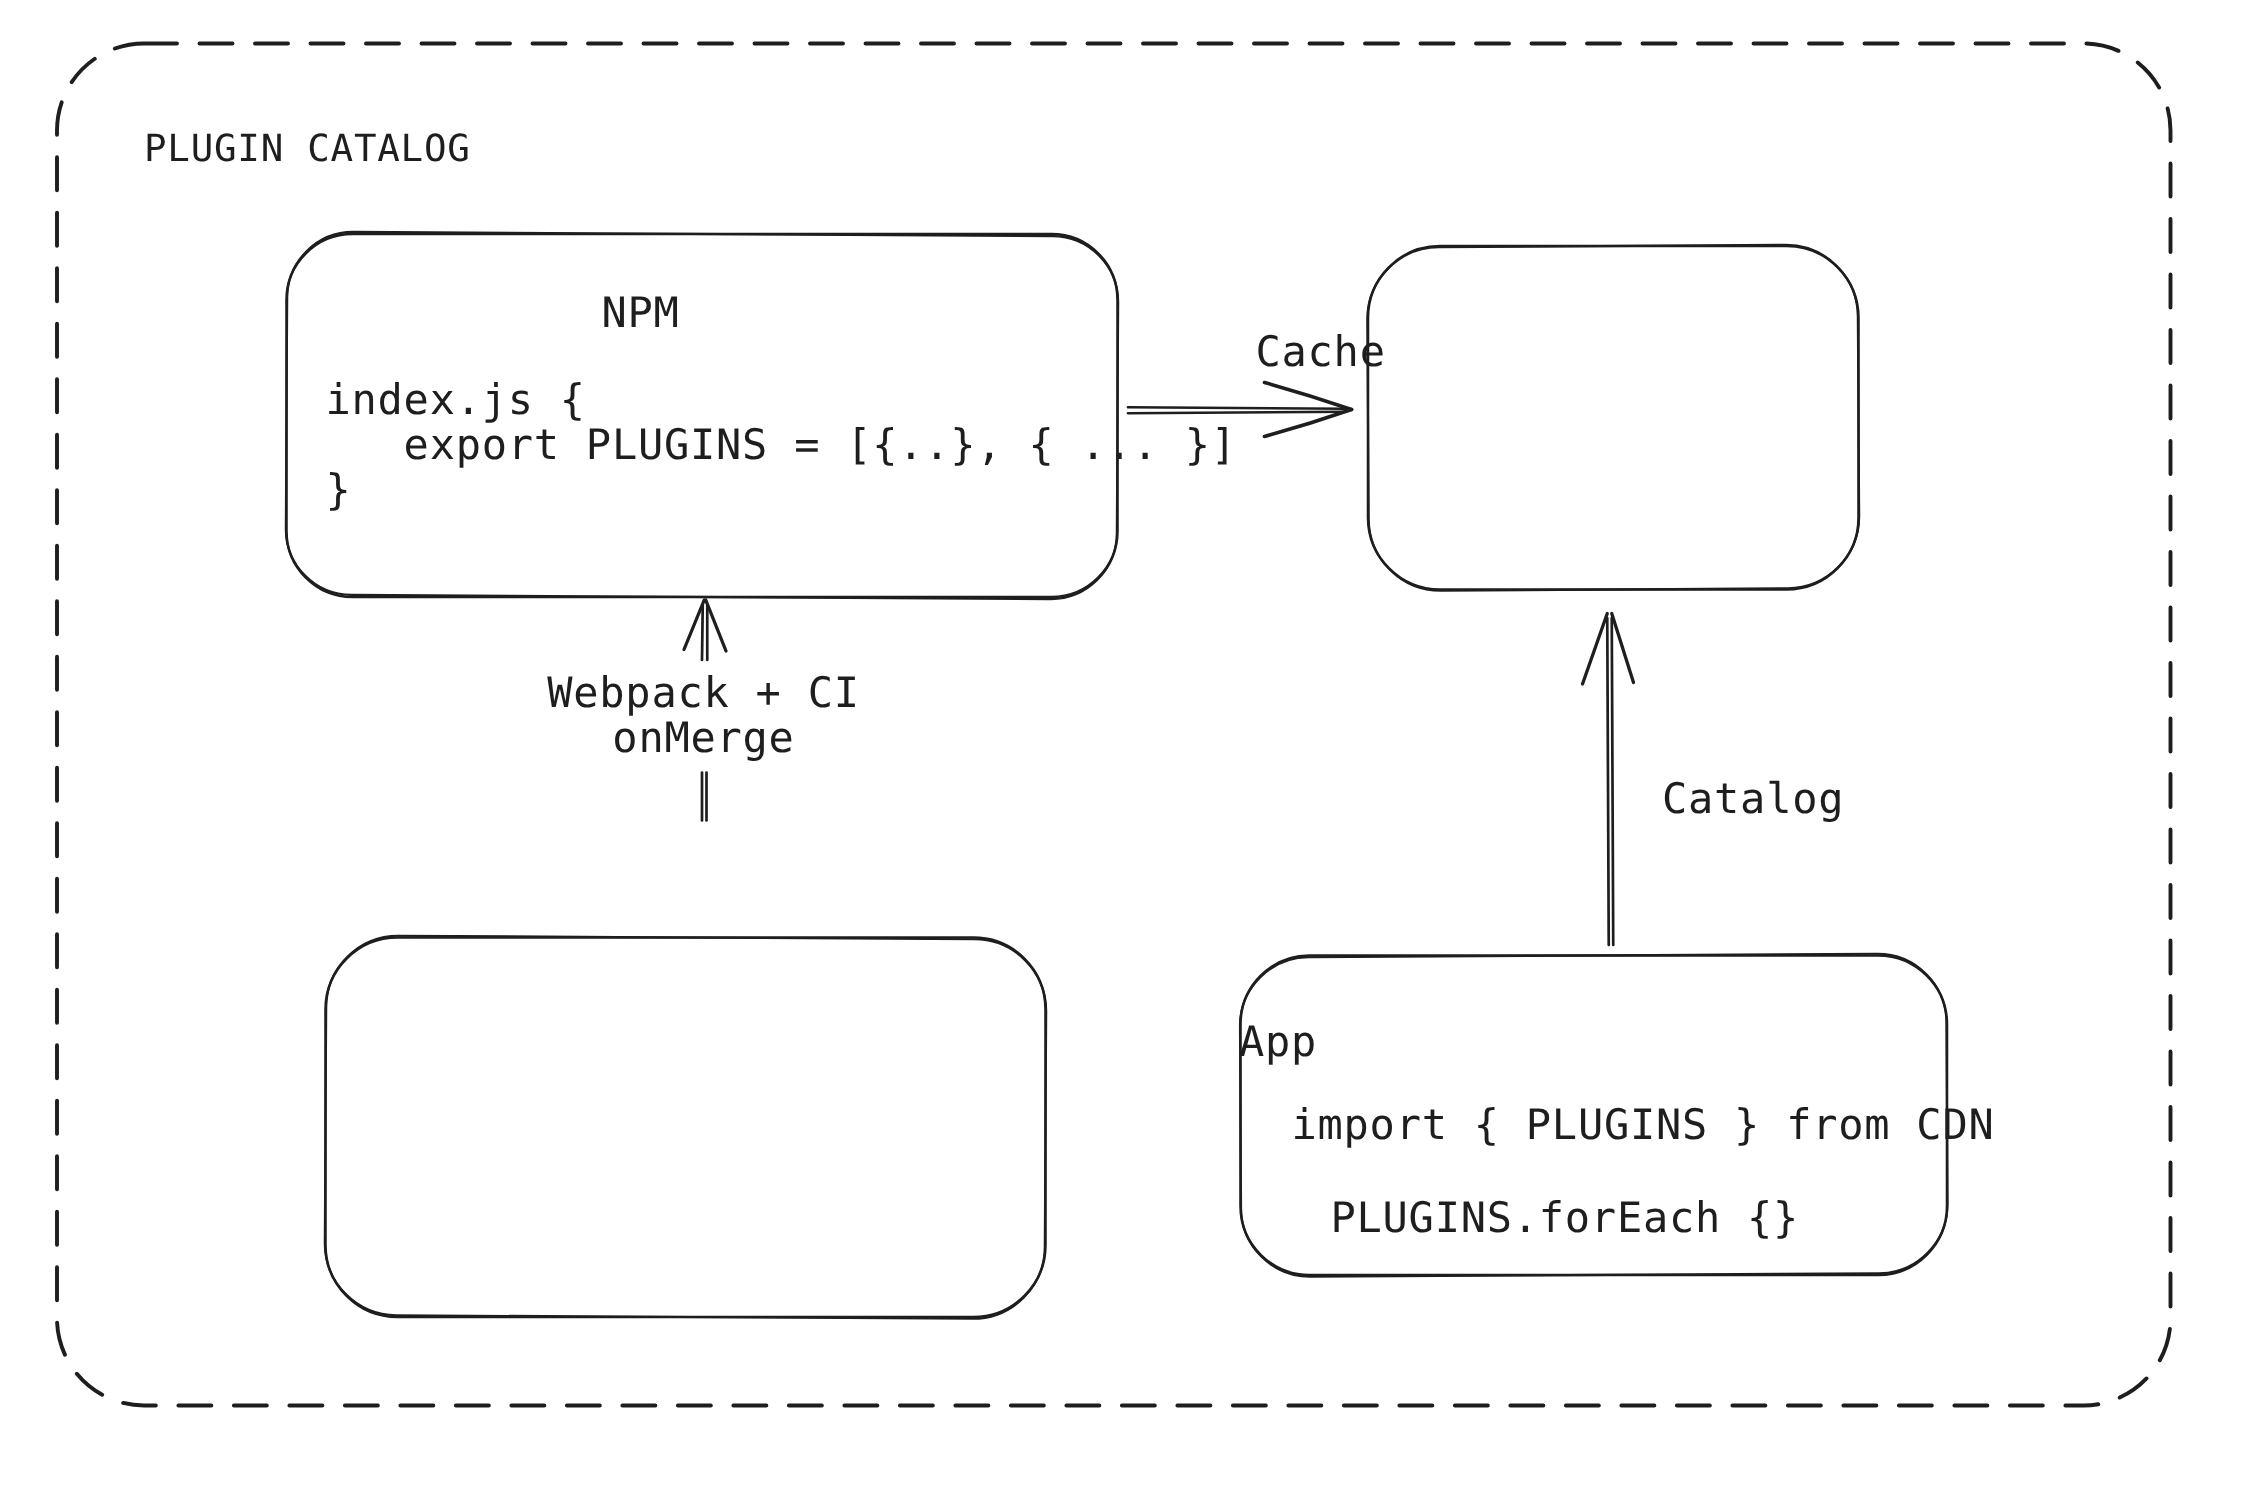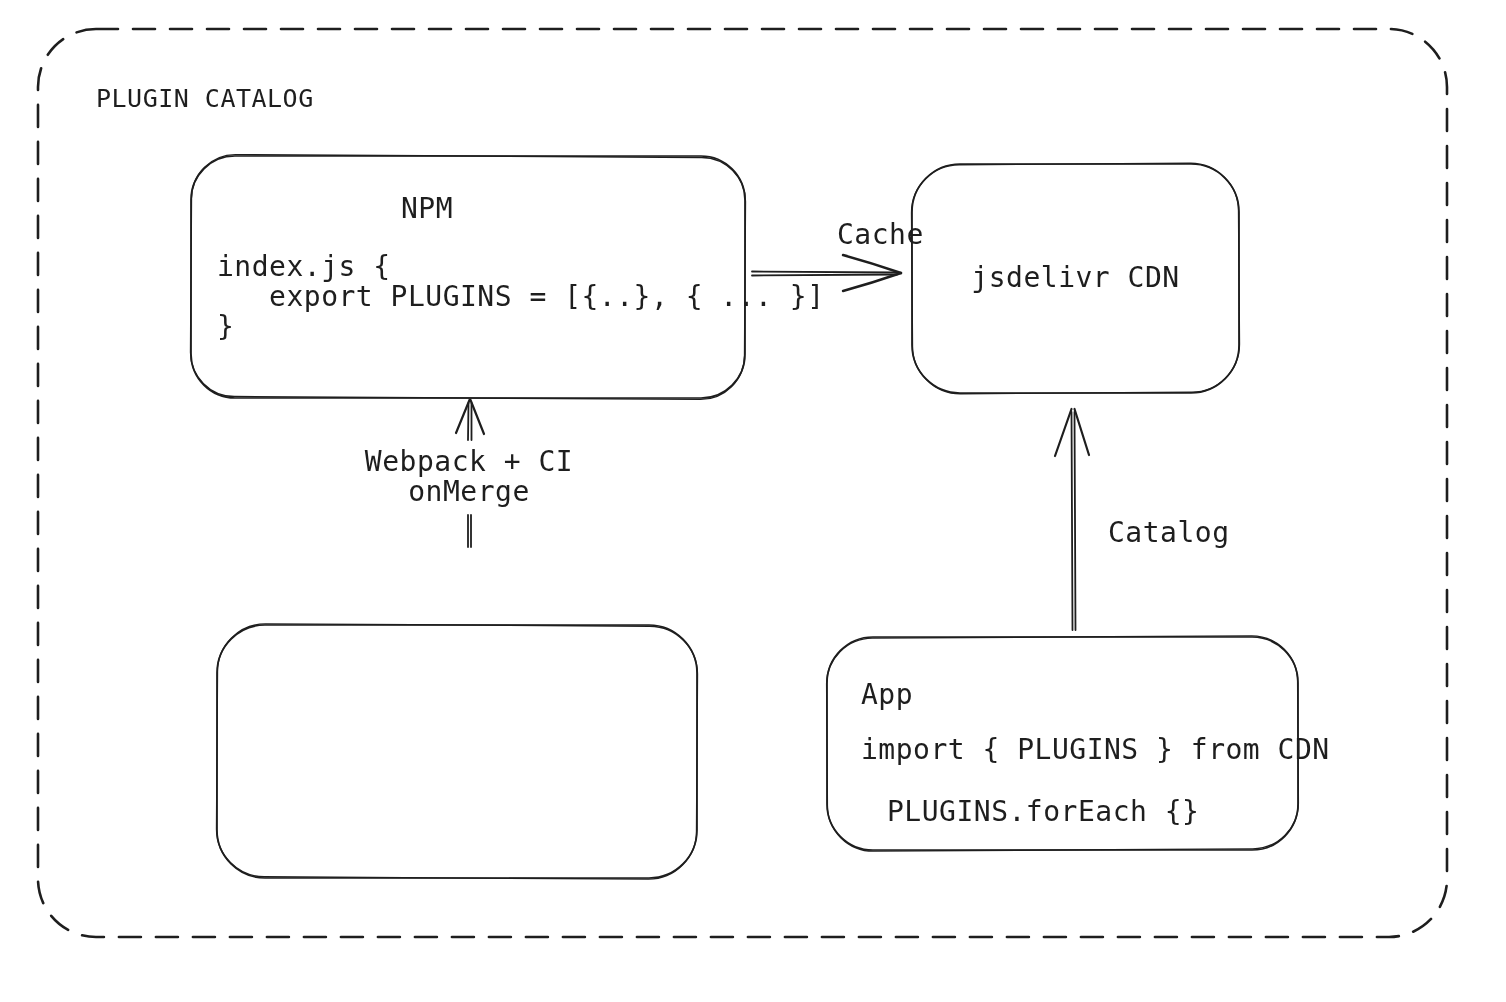--- a/index.html
+++ b/index.html
@@ -98,28 +98,27 @@
   <div class="txt title" style="left:96px; top:84px;">PLUGIN CATALOG</div>
 
   <div class="txt center" style="left:191px; top:194px; width:472px;">NPM</div>
 
   <div class="txt" style="left:217px; top:252px;">index.js {
    export PLUGINS = [{..}, { ... }]
 }</div>
 
   <div class="txt" style="left:789px; top:220px;margin-left:48px;">Cache</div>
 
-  <div class="txt center" style="left:912px; top:263px; width:327px;">jsdelivr CDN</div>
 
   <div class="txt center" style="left:319px; top:447px; width:300px;">Webpack + CI
 onMerge</div>
 
 
 
-  <div class="txt" style="left:861px; top:680px;">App</div>
+  <div class="txt" style="left:826px; top:680px;">App</div>
 
   <div class="txt" style="left:861px; top:735px;">import { PLUGINS } from CDN</div>
 
   <div class="txt" style="left:861px; top:797px;margin-left:26px;">PLUGINS.forEach {}</div>
 
   <div class="txt" style="left:1108px; top:518px;">Catalog</div>
 
 </div>
 
 </body></html>

